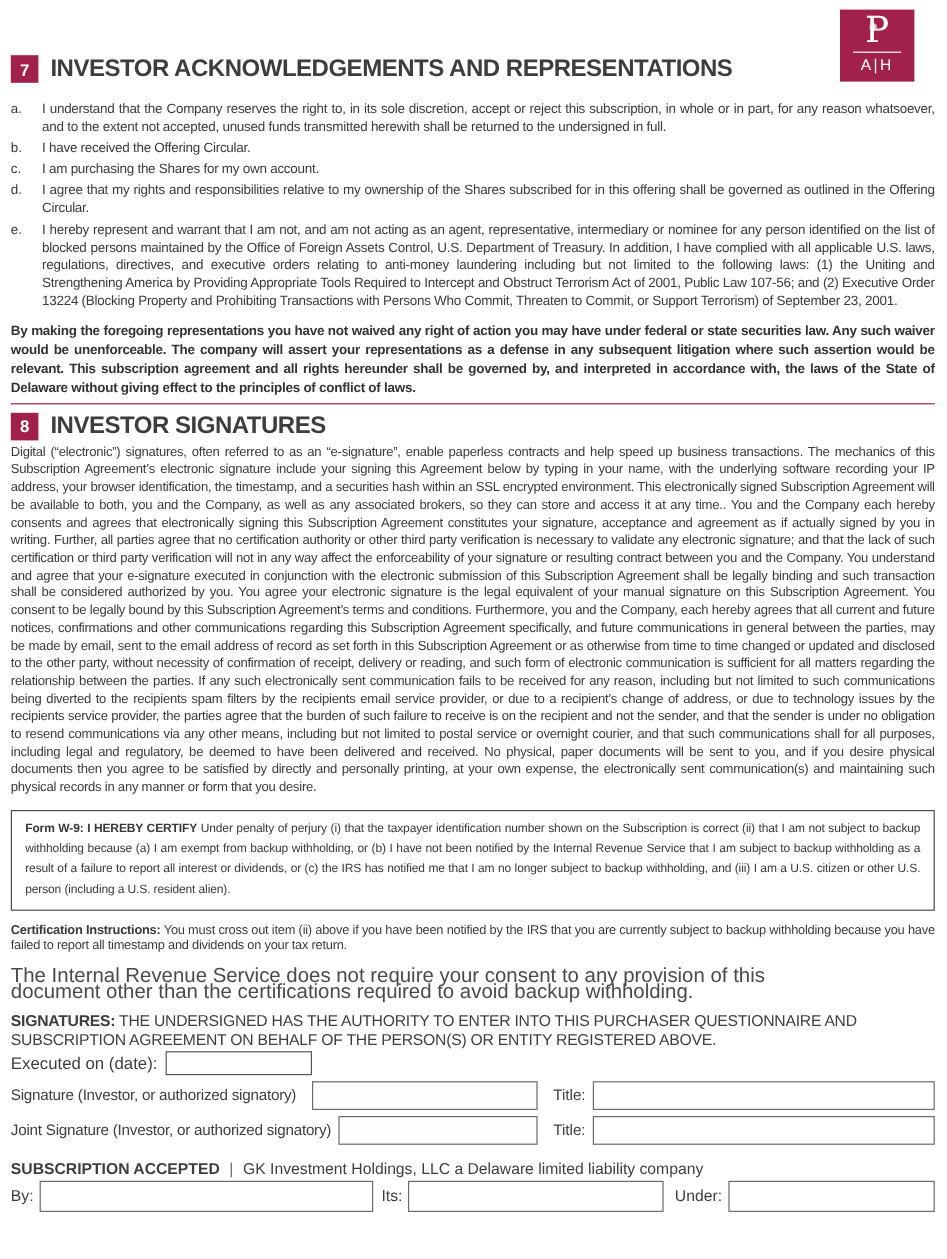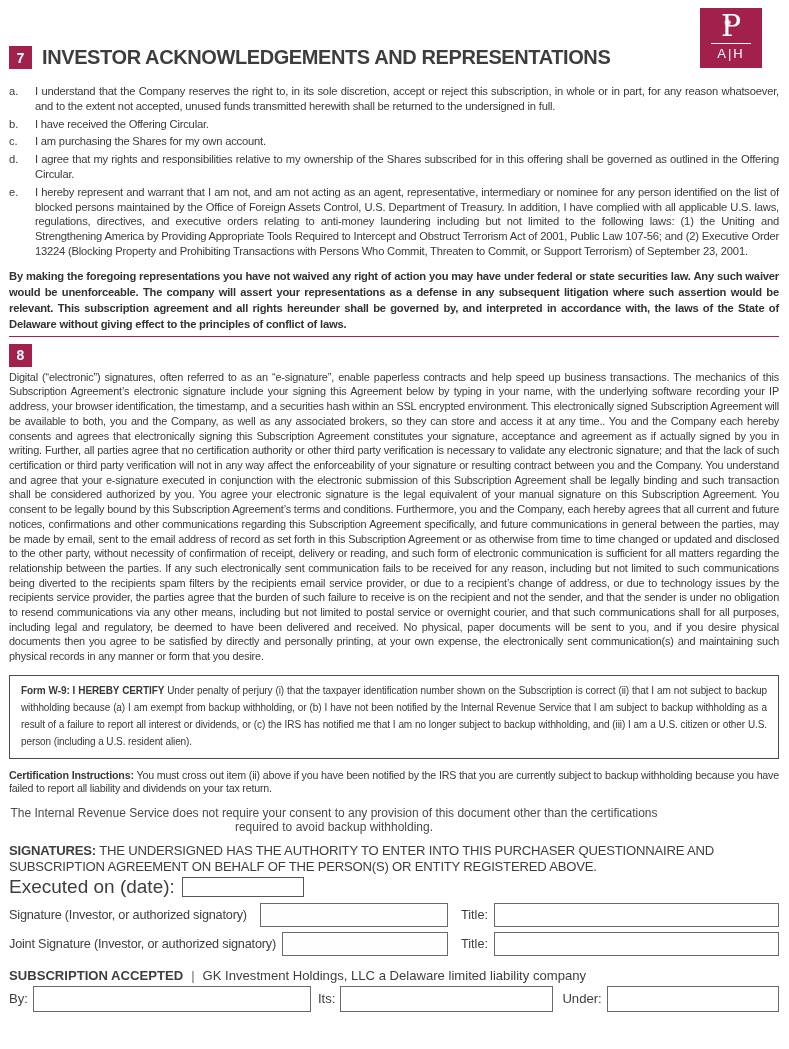--- a/index.html
+++ b/index.html
@@ -74,32 +74,31 @@
     font-size: 10px; line-height: 17px; text-align: justify; color: #383838;
     letter-spacing: -0.1px;
   }
   .lead-bold { font-weight: bold; }
 
   .cert-para {
     margin-top: 10px; font-size: 10.7px; line-height: 13.5px; text-align: justify;
     letter-spacing: -0.2px;
   }
   .irs-para {
-    margin-top: 10px; font-size: 12px; line-height: 14.5px; max-width: 650px;
+    margin-top: 10px; font-size: 17px; line-height: 14.5px; max-width: 650px;
     color: #4a4a4a;
-    text-align: center;
   }
 
   .signatures-para {
     margin-top: 8px; font-size: 13.1px; line-height: 16px; color: #3e3e3e;
     letter-spacing: -0.2px;
   }
 
   .executed-row { margin-top: 1px; display: flex; align-items: center; }
-  .executed-label { font-size: 19px; color: #3e3e3e; }
+  .executed-label { font-size: 14px; color: #3e3e3e; }
   .executed-input {
     margin-left: 7px; width: 122px; height: 20px;
     border: 1.3px solid #565658; background: #fff;
   }
 
   .sig-row {
     margin-top: 5px; display: grid; align-items: center;
     grid-template-columns: max-content 1fr 34px 285px; column-gap: 6px;
   }
   .sig-label { font-size: 12.7px; color: #3e3e3e; letter-spacing: -0.2px; text-align: center; }
@@ -165,30 +164,31 @@
       <div class="ack-text">I hereby represent and warrant that I am not, and am not acting as an agent, representative, intermediary or nominee for any person identified on the list of blocked persons maintained by the Office of Foreign Assets Control, U.S. Department of Treasury. In addition, I have complied with all applicable U.S. laws, regulations, directives, and executive orders relating to anti-money laundering including but not limited to the following laws: (1) the Uniting and Strengthening America by Providing Appropriate Tools Required to Intercept and Obstruct Terrorism Act of 2001, Public Law 107-56; and (2) Executive Order 13224 (Blocking Property and Prohibiting Transactions with Persons Who Commit, Threaten to Commit, or Support Terrorism) of September 23, 2001.</div>
     </div>
   </div>
 
   <p class="closing-para">By making the foregoing representations you have not waived any right of action you may have under federal or state securities law. Any such waiver would be unenforceable. The company will assert your representations as a defense in any subsequent litigation where such assertion would be relevant. This subscription agreement and all rights hereunder shall be governed by, and interpreted in accordance with, the laws of the State of Delaware without giving effect to the principles of conflict of laws.</p>
 
   <div class="divider"></div>
 
   <div class="sec-header h8">
     <div class="sec-num">8</div>
+    <div class="sec-title">INVESTOR SIGNATURES</div>
   </div>
 
   <p class="esign-para">Digital (“electronic”) signatures, often referred to as an “e-signature”, enable paperless contracts and help speed up business transactions.  The mechanics of this Subscription Agreement’s electronic signature include your signing this Agreement below by typing in your name, with the underlying software recording your IP address, your browser identification, the timestamp, and a securities hash within an SSL encrypted environment. This electronically signed Subscription Agreement will be available to both, you and the Company, as well as any associated brokers, so they can store and access it at any time.. You and the Company each hereby consents and agrees that electronically signing this Subscription Agreement constitutes your signature, acceptance and agreement as if actually signed by you in writing. Further, all parties agree that no certification authority or other third party verification is necessary to validate any electronic signature; and that the lack of such certification or third party verification will not in any way affect the enforceability of your signature or resulting contract between you and the Company. You understand and agree that your e-signature executed in conjunction with the electronic submission of this Subscription Agreement shall be legally binding and such transaction shall be considered authorized by you. You agree your electronic signature is the legal equivalent of your manual signature on this Subscription Agreement. You consent to be legally bound by this Subscription Agreement’s terms and conditions. Furthermore, you and the Company, each hereby agrees that all current and future notices, confirmations and other communications regarding this Subscription Agreement specifically, and future communications in general between the parties, may be made by email, sent to the email address of record as set forth in this Subscription Agreement or as otherwise from time to time changed or updated and disclosed to the other party, without necessity of confirmation of receipt, delivery or reading, and such form of electronic communication is sufficient for all matters regarding the relationship between the parties. If any such electronically sent communication fails to be received for any reason, including but not limited to such communications being diverted to the recipients spam filters by the recipients email service provider, or due to a recipient’s change of address, or due to technology issues by the recipients service provider, the parties agree that the burden of such failure to receive is on the recipient and not the sender, and that the sender is under no obligation to resend communications via any other means, including but not limited to postal service or overnight courier, and that such communications shall for all purposes, including legal and regulatory, be deemed to have been delivered and received. No physical, paper documents will be sent to you, and if you desire physical documents then you agree to be satisfied by directly and personally printing, at your own expense, the electronically sent communication(s) and maintaining such physical records in any manner or form that you desire.</p>
 
   <div class="w9-box">
     <span class="lead-bold">Form W-9: I HEREBY CERTIFY</span><span> Under penalty of perjury (i) that the taxpayer identification number shown on the Subscription is correct (ii) that I am not subject to backup withholding because (a) I am exempt from backup withholding, or (b) I have not been notified by the Internal Revenue Service that I am subject to backup withholding as a result of a failure to report all interest or dividends, or (c) the IRS has notified me that I am no longer subject to backup withholding, and (iii) I am a U.S. citizen or other U.S. person (including a U.S. resident alien).</span>
   </div>
 
   <p class="cert-para">
-    <span class="lead-bold">Certification Instructions:</span><span> You must cross out item (ii) above if you have been notified by the IRS that you are currently subject to backup withholding because you have failed to report all liability and dividends on your tax return.</span>
+    <span class="lead-bold">Certification Instructions:</span><span> You must cross out item (ii) above if you have been notified by the IRS that you are currently subject to backup withholding because you have failed to report all timestamp and dividends on your tax return.</span>
   </p>
 
   <p class="irs-para">The Internal Revenue Service does not require your consent to any provision of this document other than the certifications required to avoid backup withholding.</p>
 
   <p class="signatures-para">
     <span class="lead-bold">SIGNATURES:</span><span>  THE UNDERSIGNED HAS THE AUTHORITY TO ENTER INTO THIS PURCHASER QUESTIONNAIRE AND SUBSCRIPTION AGREEMENT ON BEHALF OF THE PERSON(S) OR ENTITY REGISTERED ABOVE.</span>
   </p>
 
   <div class="executed-row">
     <span class="executed-label">Executed on (date):</span>

